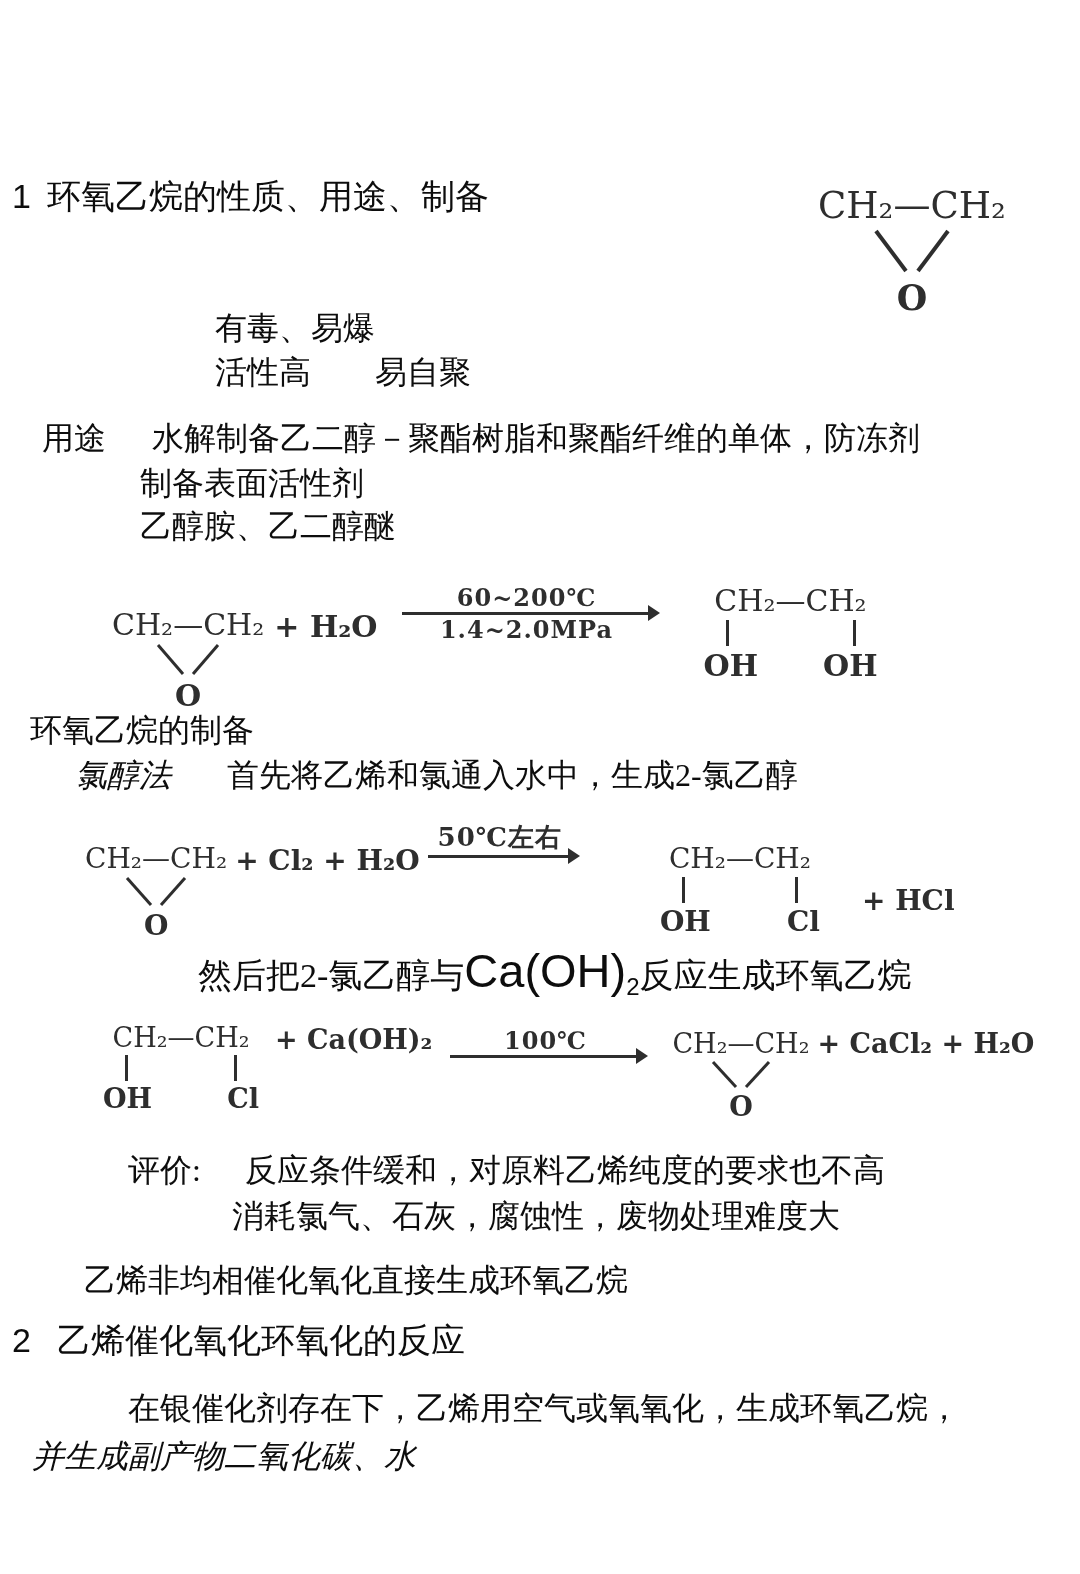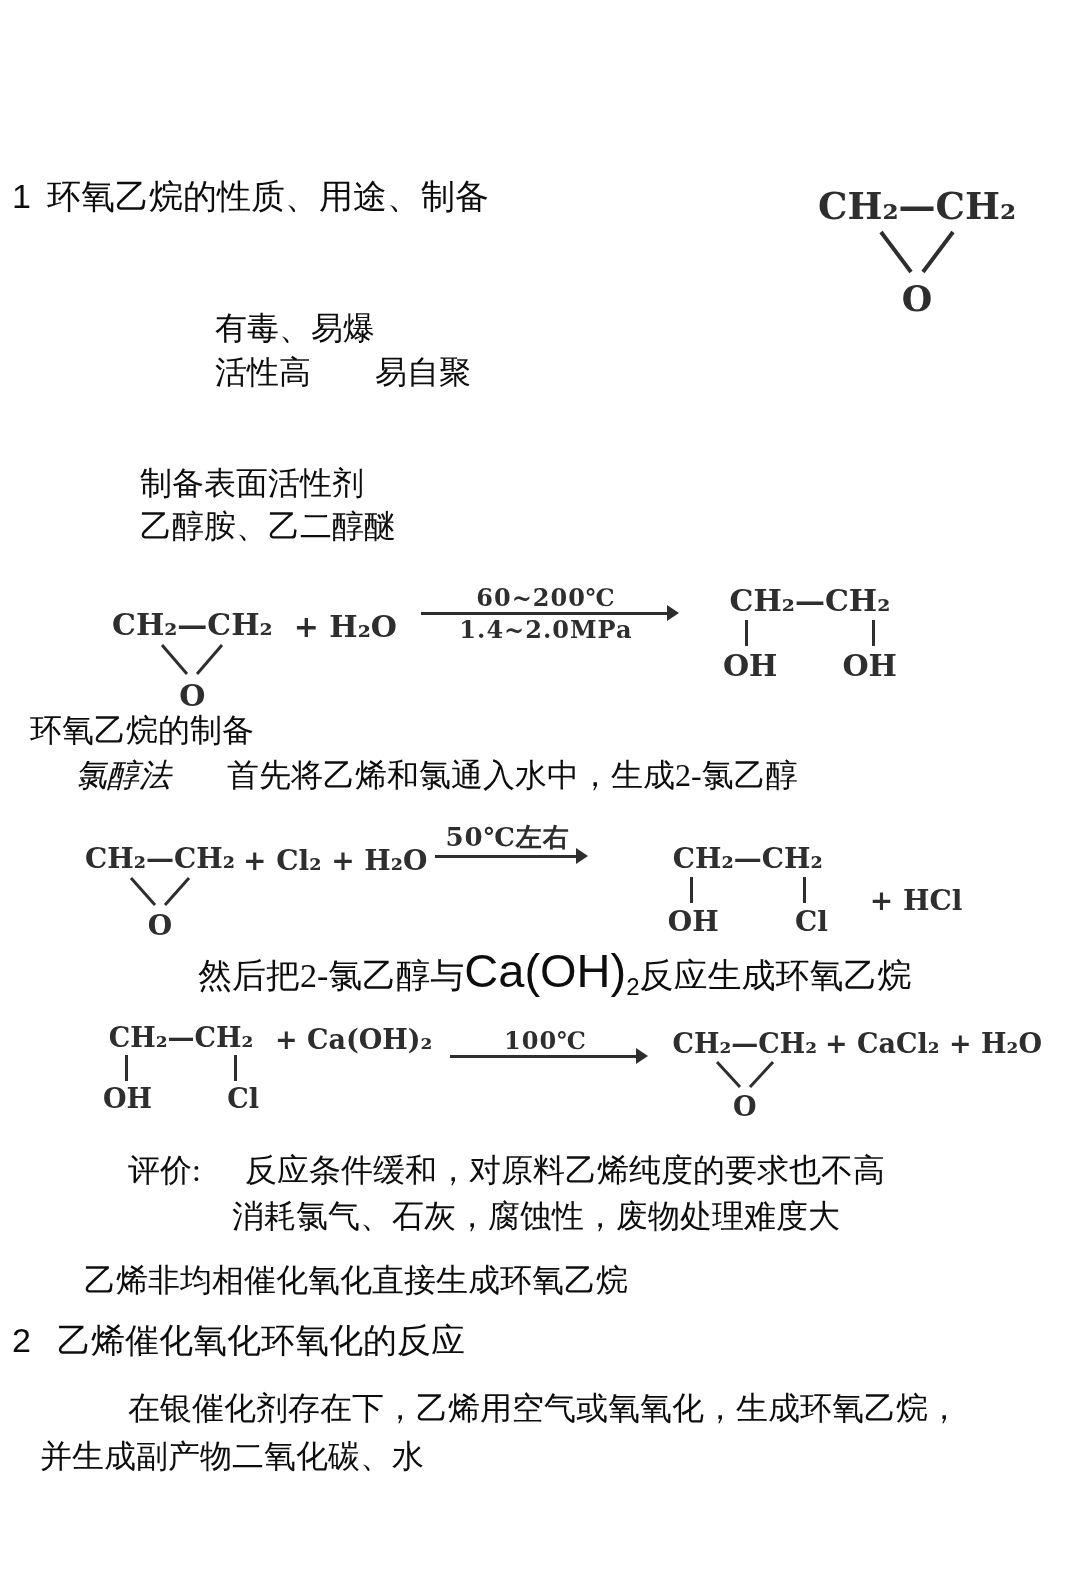--- a/index.html
+++ b/index.html
@@ -20,21 +20,21 @@
     font-size:34px; line-height:1.2;
   }
   .sec-head { font-size:34px; line-height:1.2; white-space:nowrap; }
   .italic { font-style:italic; }
   
   .eq {
     display:flex; align-items:flex-start;
     font-family:"DejaVu Serif","Liberation Serif",serif;
     color:#2e2e2e; filter:blur(0.45px); white-space:nowrap;
   }
-  .eq .t { font-weight:700; }
+  .eq .t { font-weight:400; }
   .chem-col { display:inline-flex; flex-direction:column; align-items:center; }
   .vlines { display:block; }
   .oxy { font-weight:600; margin-top:-2px; }
   .bars { display:flex; justify-content:space-between; width:100%; padding:0 30px; height:28px; margin-top:2px; }
   .bar { width:3px; height:26px; background:#2e2e2e; }
   .blabels { display:flex; justify-content:space-between; width:100%; padding:0 8px; font-weight:600; }
   .rxn { display:inline-flex; flex-direction:column; align-items:center; }
   .rxn-cond { font-size:24px; font-weight:600; letter-spacing:1px; padding:0 10px; }
   .rxn-line { position:relative; height:3px; background:#2e2e2e; width:100%; }
   .rxn-line.arrowed::after {
@@ -76,33 +76,38 @@
     </span>
   </div>
 
   <div class="abs cjk" style="left:215px; top:308px;">有毒、易爆</div>
   <div class="abs cjk" style="left:215px; top:352px;">
     <span>活性高</span>
     <span style="display:inline-block; width:48px;"></span>
     <span>易自聚</span>
   </div>
 
+  <div class="abs cjk" style="left:42px; top:418px;">
+    <span>用途</span>
+    <span style="display:inline-block; width:30px;"></span>
+    <span>水解制备乙二醇－聚酯树脂和聚酯纤维的单体，防冻剂</span>
+  </div>
   <div class="abs cjk" style="left:140px; top:463px;">制备表面活性剂</div>
   <div class="abs cjk" style="left:140px; top:506px;">乙醇胺、乙二醇醚</div>
 
   <div class="abs eq" style="left:112px; top:583px; font-size:30px; gap:10px;">
     <span class="chem-col" style="margin-top:24px;">
       <span class="t">CH₂—CH₂</span>
       <svg class="vlines" width="96" height="38" viewBox="0 0 96 38">
         <line x1="18" y1="3" x2="43" y2="32" stroke="#2e2e2e" stroke-width="3"></line>
         <line x1="78" y1="3" x2="53" y2="32" stroke="#2e2e2e" stroke-width="3"></line>
       </svg>
       <span class="oxy">O</span>
     </span>
-    <span class="plus" style="margin-top:26px;margin-left:11px;">+ H₂O</span>
+    <span class="plus" style="margin-top:26px;">+ H₂O</span>
     <span class="rxn" style="margin-top:0; width:250px; margin-left:14px;">
       <span class="rxn-cond">60~200℃</span>
       <span class="rxn-line arrowed"></span>
       <span class="rxn-cond">1.4~2.0MPa</span>
     </span>
     <span class="chem-col" style="margin-left:34px; width:190px;">
       <span class="t">CH₂—CH₂</span>
       <span class="bars">
           <span class="bar"></span>
           <span class="bar"></span>
@@ -190,15 +195,15 @@
   <div class="abs cjk" style="left:232px; top:1196px;">消耗氯气、石灰，腐蚀性，废物处理难度大</div>
 
   <div class="abs cjk" style="left:84px; top:1260px;">乙烯非均相催化氧化直接生成环氧乙烷</div>
 
   <div class="abs" style="left:12px; top:1320px; display:flex; gap:26px; align-items:baseline;">
     <span class="sec-num">2</span>
     <span class="sec-head">乙烯催化氧化环氧化的反应</span>
   </div>
 
   <div class="abs cjk" style="left:128px; top:1388px;">在银催化剂存在下，乙烯用空气或氧氧化，生成环氧乙烷，</div>
-  <div class="abs cjk" style="left:40px; top:1436px;">并生成副产物二氧化碳、水</div>
+  <div class="abs cjk" style="left:32px; top:1436px;font-style:italic;">并生成副产物二氧化碳、水</div>
 
 </div>
 
 </body></html>

